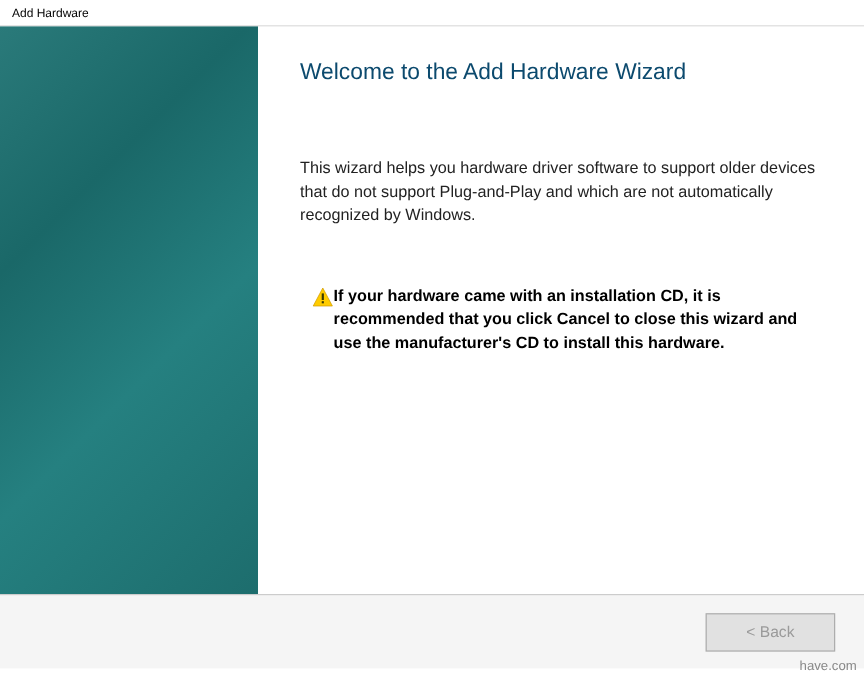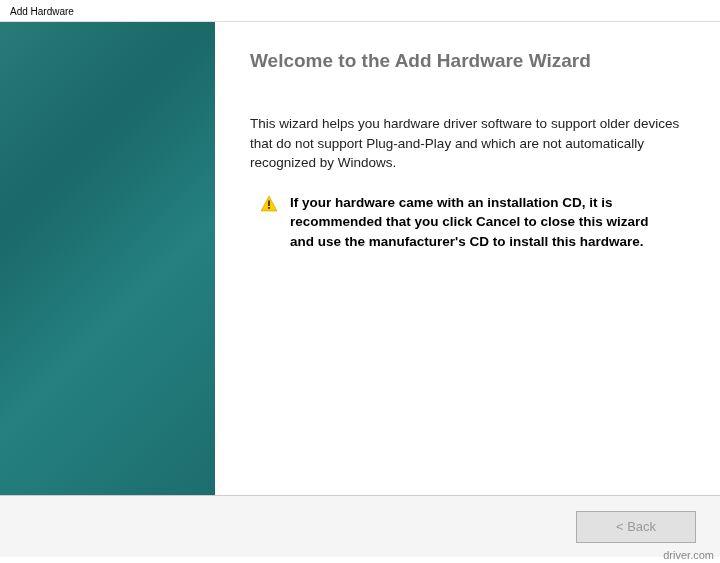--- a/index.html
+++ b/index.html
@@ -27,35 +27,34 @@
       background: linear-gradient(135deg, #2a7a7a 0%, #1a6868 30%, #258080 60%, #1d6d6d 100%);
       flex-shrink: 0;
     }
     .content {
       flex: 1;
       padding: 28px 36px 0 35px;
       position: relative;
     }
     .heading {
       font-size: 19px;
-      font-weight: 700;
-      color: #737373;
-      margin-bottom: 42px;
+      font-weight: 400;
+      color: #0c4a6e;
+      margin-bottom: 58px;
     }
     .para {
       font-size: 13.5px;
       color: #222;
       line-height: 1.45;
       margin-bottom: 20px;
     }
     .note-block {
       display: flex;
       align-items: flex-start;
-      gap: 12px;
-      margin-top: 20px;
+      margin-top: 48px;
       margin-left: 10px;
       padding-right: 10px;
     }
     .warn-icon {
       flex-shrink: 0;
       margin-top: 2px;
     }
     .note-text {
       font-size: 13.5px;
       font-weight: 700;
@@ -73,21 +72,21 @@
       height: 62px;
       border-top: 1px solid #ccc;
       background: #f5f5f5;
       display: flex;
       justify-content: flex-end;
       align-items: center;
       padding-right: 24px;
       gap: 10px;
     }
     .btn {
-      width: 120px;
+      width: 108px;
       height: 32px;
       font-size: 13px;
       font-family: inherit;
       background: #e1e1e1;
       border: 1px solid #adadad;
       color: #222;
       cursor: pointer;
     }
     .btn.disabled {
       color: #9a9a9a;
@@ -130,13 +129,13 @@
       </span>
       <div class="note-text">If your hardware came with an installation CD, it is recommended that you click Cancel to close this wizard and use the manufacturer's CD to install this hardware.</div>
     </div>
   </div>
 </div>
 
 <div class="button-bar">
   <button class="btn disabled" disabled="">&lt; Back</button>
 </div>
 
-<div class="watermark">driver.com</div>
+<div class="watermark">have.com</div>
 
 </body></html>

